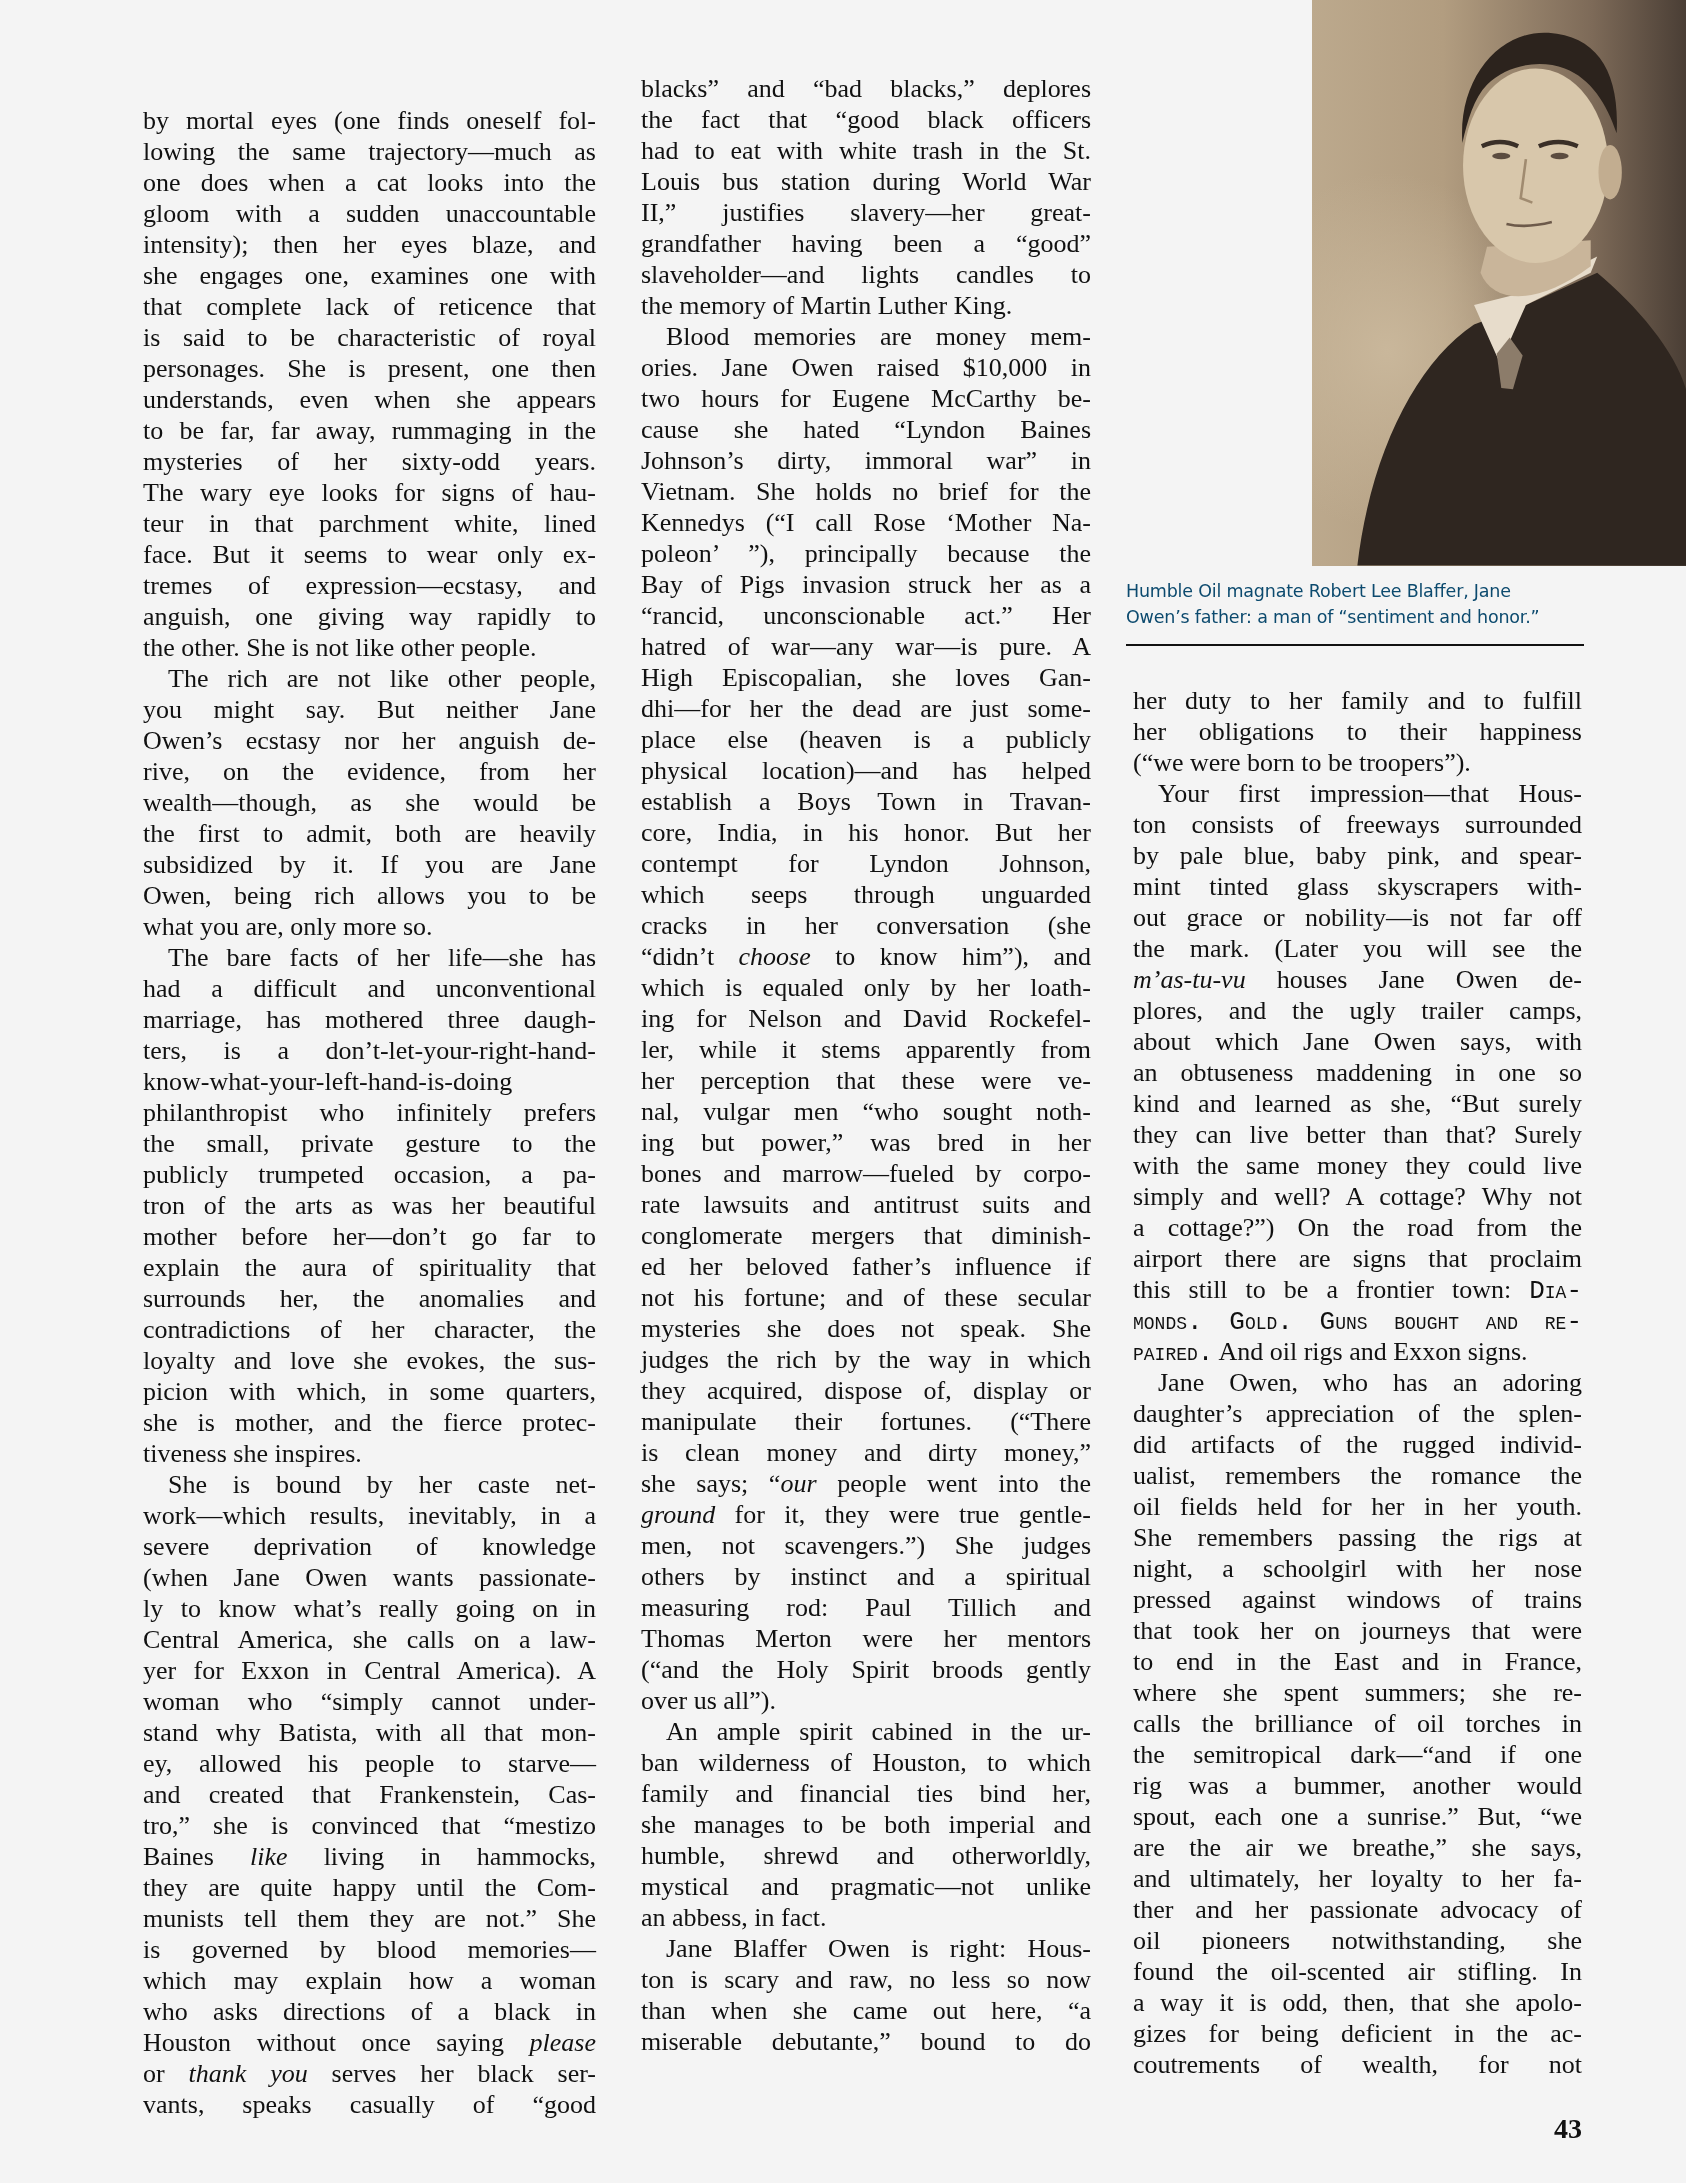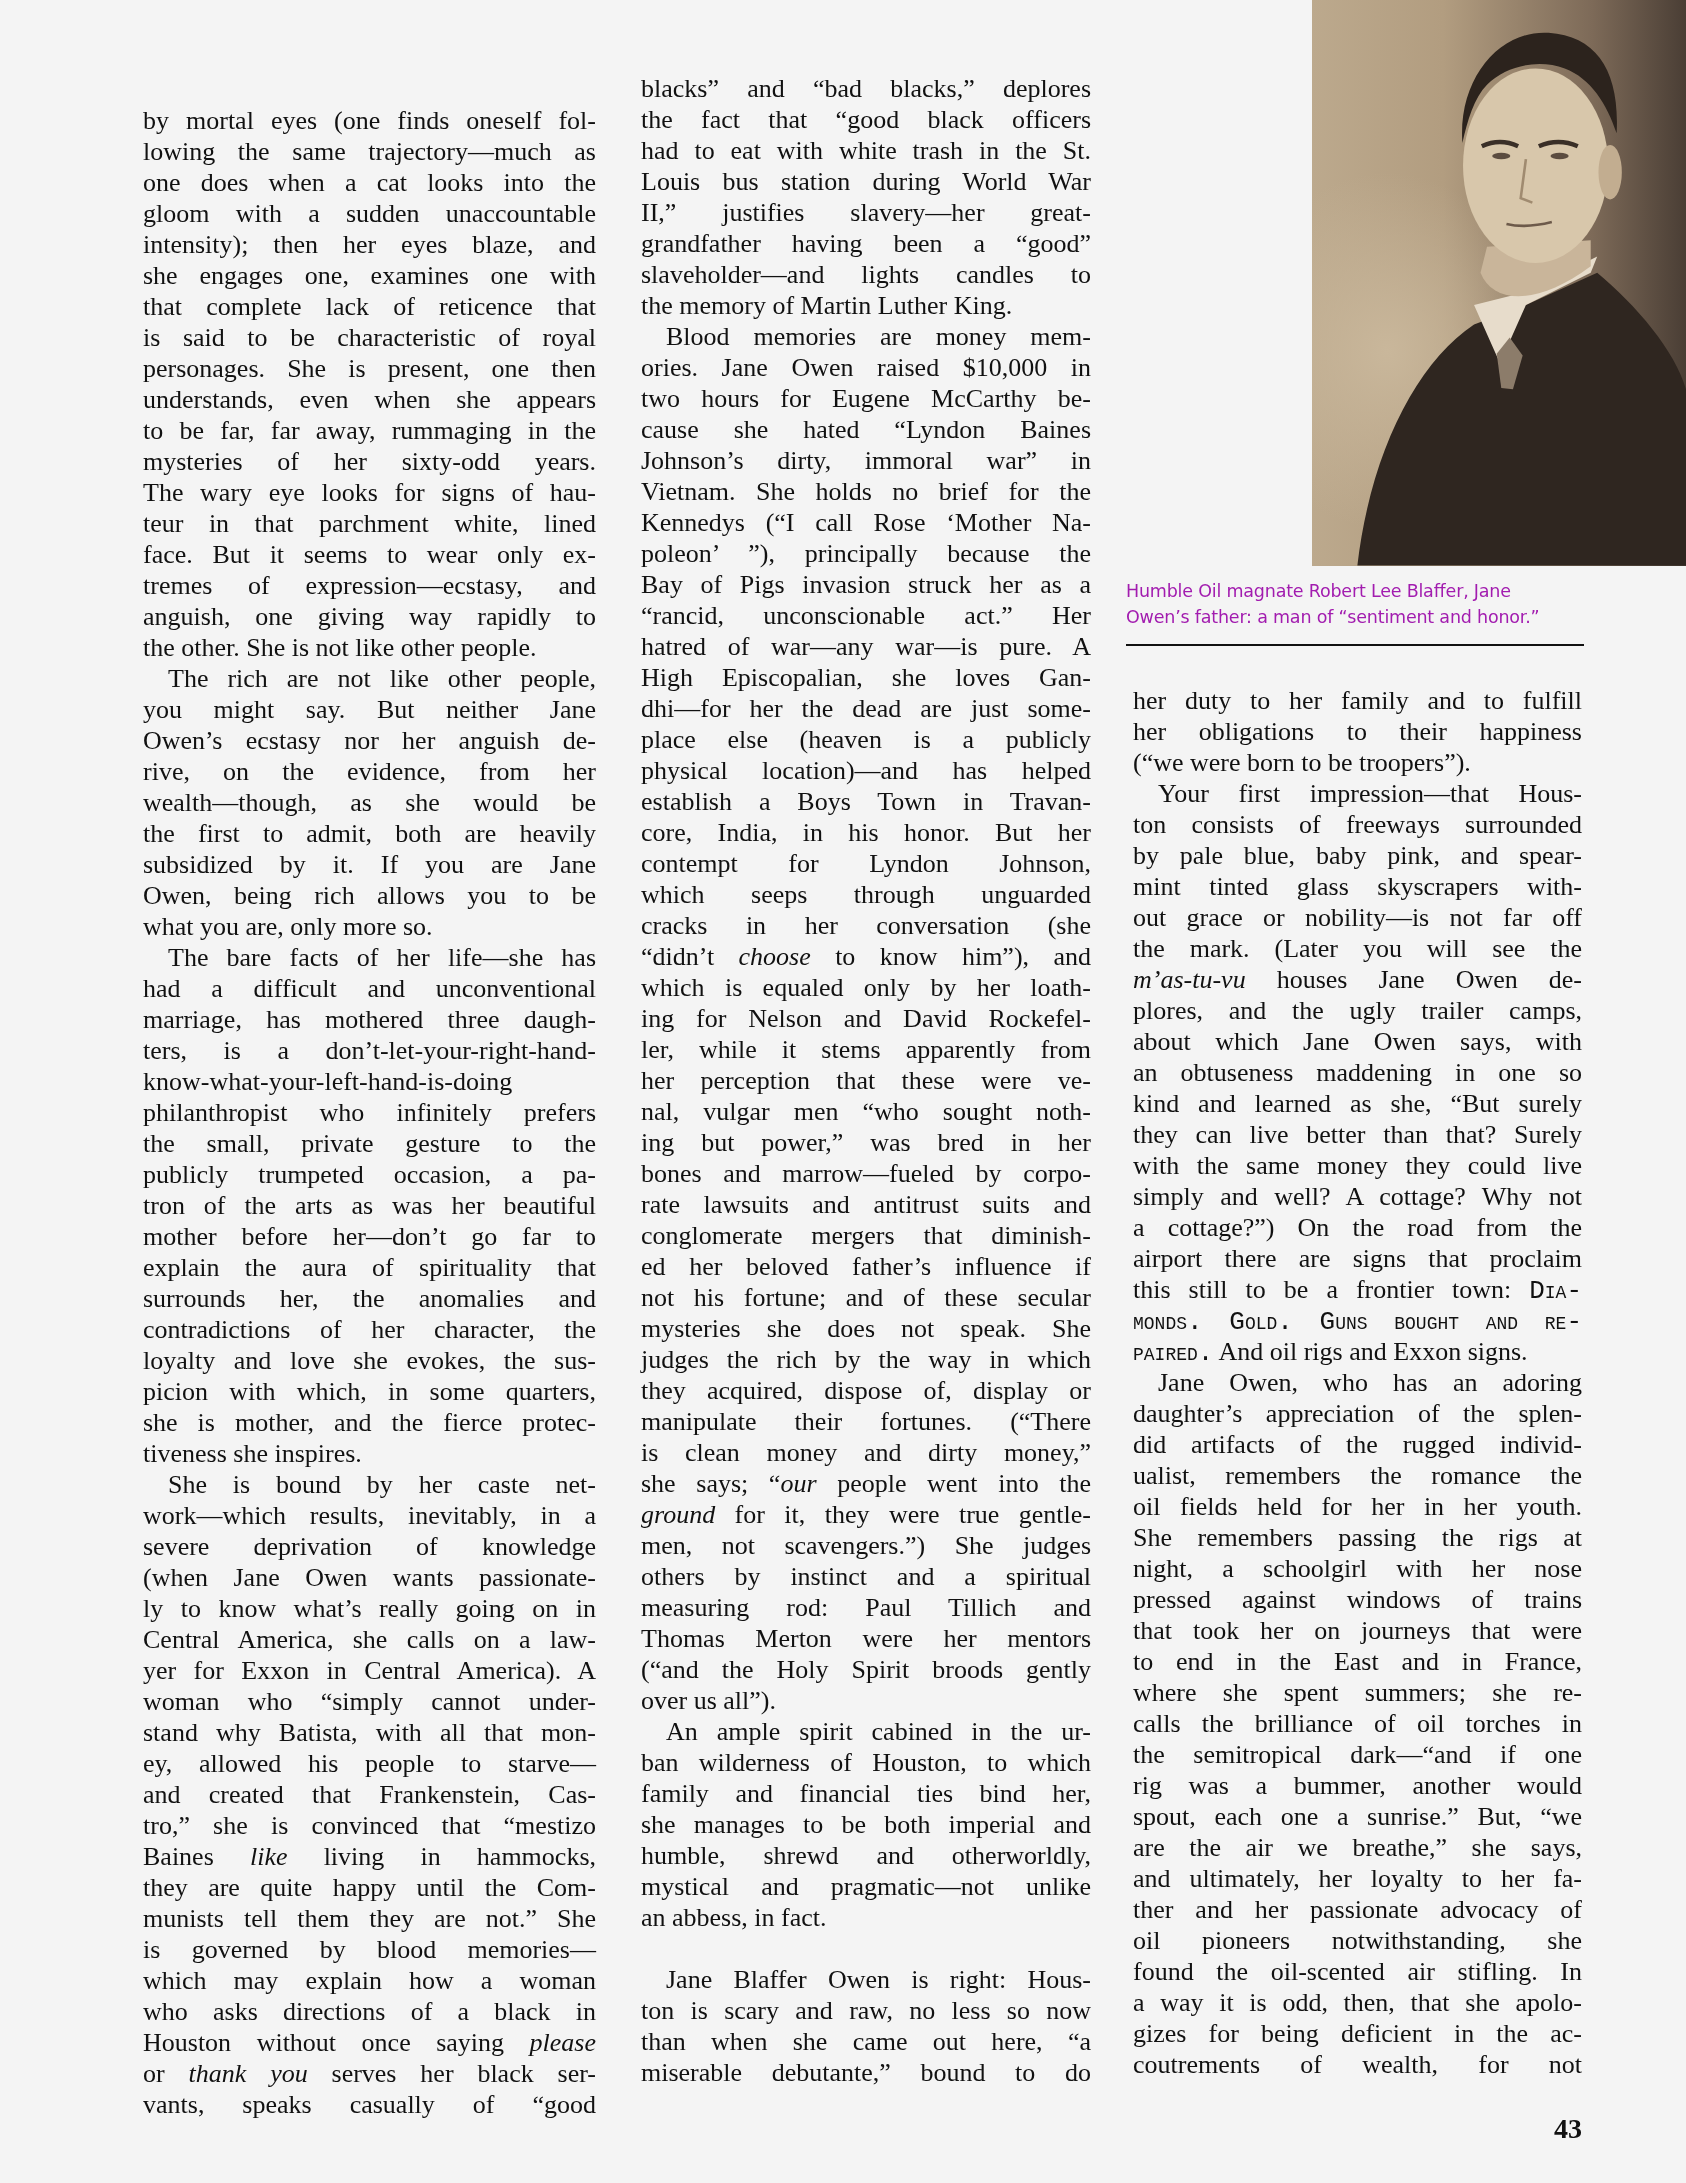--- a/index.html
+++ b/index.html
@@ -12,34 +12,34 @@
   .col-1 { left:143px; top:73px; width:453px;margin-top:32px; }
   .col-2 { left:641px; top:73px; width:450px; }
   .col-3 { left:1133px; top:685px; width:449px; }
   .line {
     display:block; height:31px; line-height:31px;
     font-size:26px; white-space:nowrap;
     text-align:justify; text-align-last:justify;
   }
   .line.last { text-align-last:left; }
   .line.indent { padding-left:25px; }
-  .line.gap { margin-top:31px; }
+  .line.gap { }
   .line i, .line em { font-style:italic; }
   .sc { font-variant:small-caps;font-family:Liberation Mono, monospace; }
   .photo {
     position:absolute; left:1312px; top:0; width:374px; height:566px;
     overflow:hidden;
     background: radial-gradient(ellipse 60% 45% at 20% 62%, #c9b79b 0%, rgba(201,183,155,0) 70%),
                 linear-gradient(90deg, #bca98d 0%, #b29d80 35%, #7d6a58 75%, #4a3e35 100%);
   }
   .photo svg { position:absolute; left:0; top:0; }
   .caption {
     position:absolute; left:1126px; top:578px; width:467px;
     font-family:"DejaVu Sans", "Liberation Sans", sans-serif;
-    font-size:17.5px; line-height:26px; color:#a21caf; letter-spacing:-0.2px;
+    font-size:17.5px; line-height:26px; color:#0c4a6e; letter-spacing:-0.2px;
   }
   .caption-rule {
     position:absolute; left:1126px; top:644px; width:458px; height:1.9px; background:#111;
   }
   .page-number {
     position:absolute; left:1554px; top:2113px;
     font-family:"Liberation Serif", serif; font-weight:bold; font-size:28px;
   }
 </style>
 </head>

